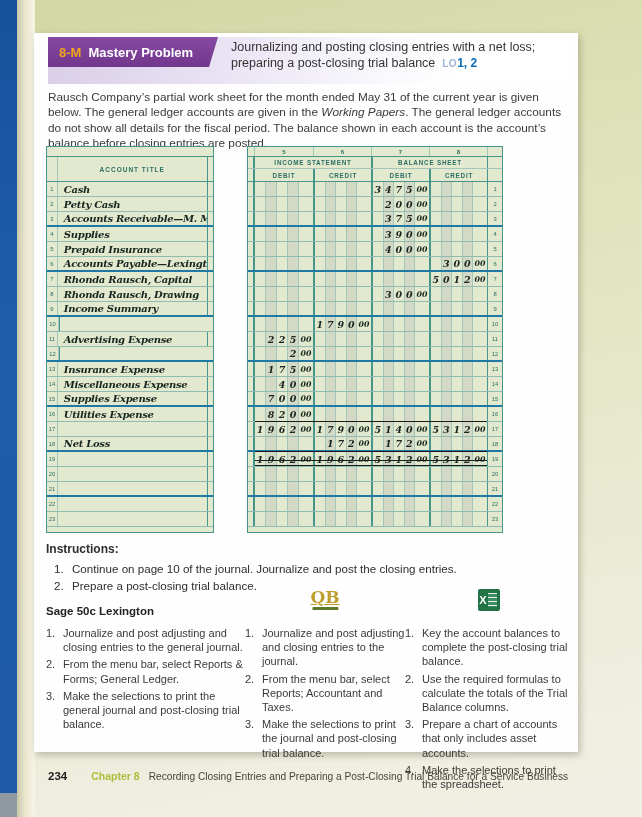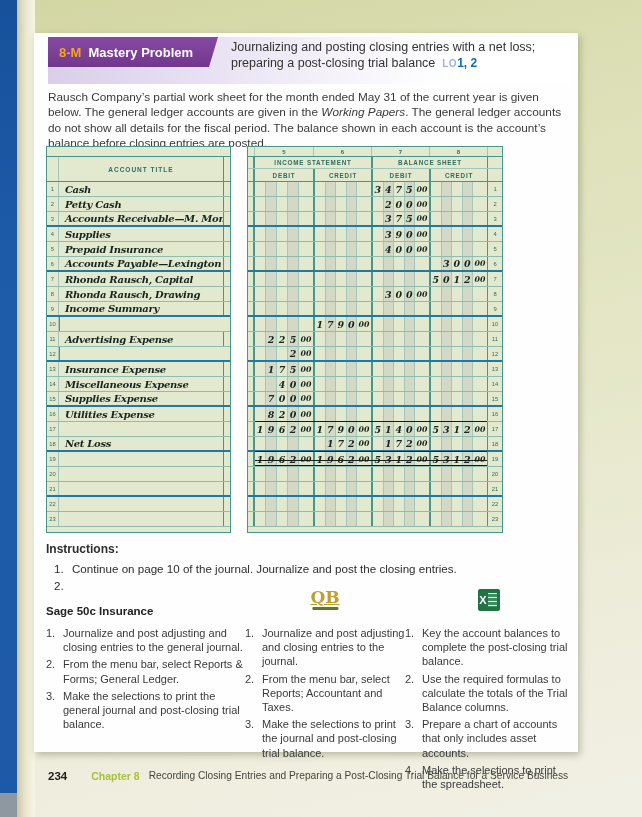--- a/index.html
+++ b/index.html
@@ -30,21 +30,21 @@
   .lo{font-weight:bold;font-size:10px;color:var(--lo-light);letter-spacing:.5px;}
   .lo-num{font-weight:bold;font-size:12px;color:var(--lo-blue);}
 
   
   .intro{position:absolute;left:14px;top:57px;width:522px;font-size:11.8px;line-height:15.4px;color:#3a3a3a;}
   .intro em{font-style:italic;}
 
   
   .sheet{position:absolute;left:12px;top:113px;width:458px;height:390px;font-family:"DejaVu Serif",serif;}
   .blk{position:absolute;top:0;background:var(--paper);border:1px solid var(--teal-border);}
-  .blk-left{left:0;width:185px;}
+  .blk-left{left:0;width:168px;}
   .blk-right{left:201px;width:256px;}
   .band{height:10px;border-bottom:1px solid var(--teal-border);display:flex;background:var(--paper);}
   .band .bn{width:58px;display:flex;align-items:center;justify-content:center;
     font-family:"Liberation Sans",sans-serif;font-size:6px;color:var(--hdr-text);font-weight:bold;}
   .bn+.bn{border-left:1px solid var(--teal-line);}
   .band-sp1{width:7px;border-right:1px solid var(--teal-line);}
   .band-sp2{width:14px;border-left:1px solid var(--teal-line);}
   .lhdr{height:25px;display:flex;border-bottom:1px solid var(--teal-border);}
   .lnum-h{width:12px;border-right:1px solid var(--teal-line);}
   .ltitle-h{width:166px;display:flex;align-items:center;justify-content:center;
@@ -101,21 +101,21 @@
   .swlist .num{width:17px;flex:none;}
   .qb-logo{position:absolute;left:50%;transform:translateX(-50%);top:0;text-align:center;}
   .qb-txt{font-family:"DejaVu Serif",serif;font-weight:bold;font-size:17px;color:var(--qb-gold);line-height:17px;text-decoration:underline;}
   .qb-bar{width:26px;height:3px;background:#5a7a2a;margin:1px auto 0;border-radius:1px;}
   .xl-icon{position:absolute;left:50%;transform:translateX(-50%);top:0;width:22px;height:22px;
     background:var(--excel-green);border-radius:2px;display:flex;overflow:hidden;}
   .xl-x{flex:1.3;display:flex;align-items:center;justify-content:center;color:#fff;font-weight:bold;font-size:11px;}
   .xl-grid{flex:1;margin:4px 3px 4px 0;background:
     repeating-linear-gradient(180deg,#e8f2ec 0 1px,#3d8f63 1px 4px);}
   
-  .footer{position:absolute;left:48px;top:770px;display:flex;align-items:flex-start;}
+  .footer{position:absolute;left:48px;top:770px;display:flex;align-items:center;}
   .pg-num{font-size:11.5px;font-weight:bold;color:#1d1d1d;}
   .chapter{margin-left:24px;font-size:10.5px;font-weight:bold;color:var(--chapter-green);}
   .chap-title{margin-left:9px;font-size:10.2px;color:#45463c;}
 </style>
 </head>
 <body>
 
 <div class="canvas">
   <div class="blue-strip"></div>
   <div class="strip-foot"></div>
@@ -1077,27 +1077,28 @@
 
     <div class="instructions">
       <div class="instr-h">Instructions:</div>
       <div class="ilist">
           <div class="li">
             <span class="num">1.</span>
             <span class="txt">Continue on page 10 of the journal. Journalize and post the closing entries.</span>
           </div>
           <div class="li">
             <span class="num">2.</span>
+            <span class="txt">Prepare a post-closing trial balance.</span>
           </div>
         </div>
     </div>
 
     <div class="software">
       <div class="swcol col-sage">
-        <div class="sage-h">Sage 50c Insurance</div>
+        <div class="sage-h">Sage 50c Lexington</div>
         <div class="swlist">
             <div class="li">
               <span class="num">1.</span>
               <span class="txt">Journalize and post adjusting and closing entries to the general journal.</span>
             </div>
             <div class="li">
               <span class="num">2.</span>
               <span class="txt">From the menu bar, select Reports &amp; Forms; General Ledger.</span>
             </div>
             <div class="li">

